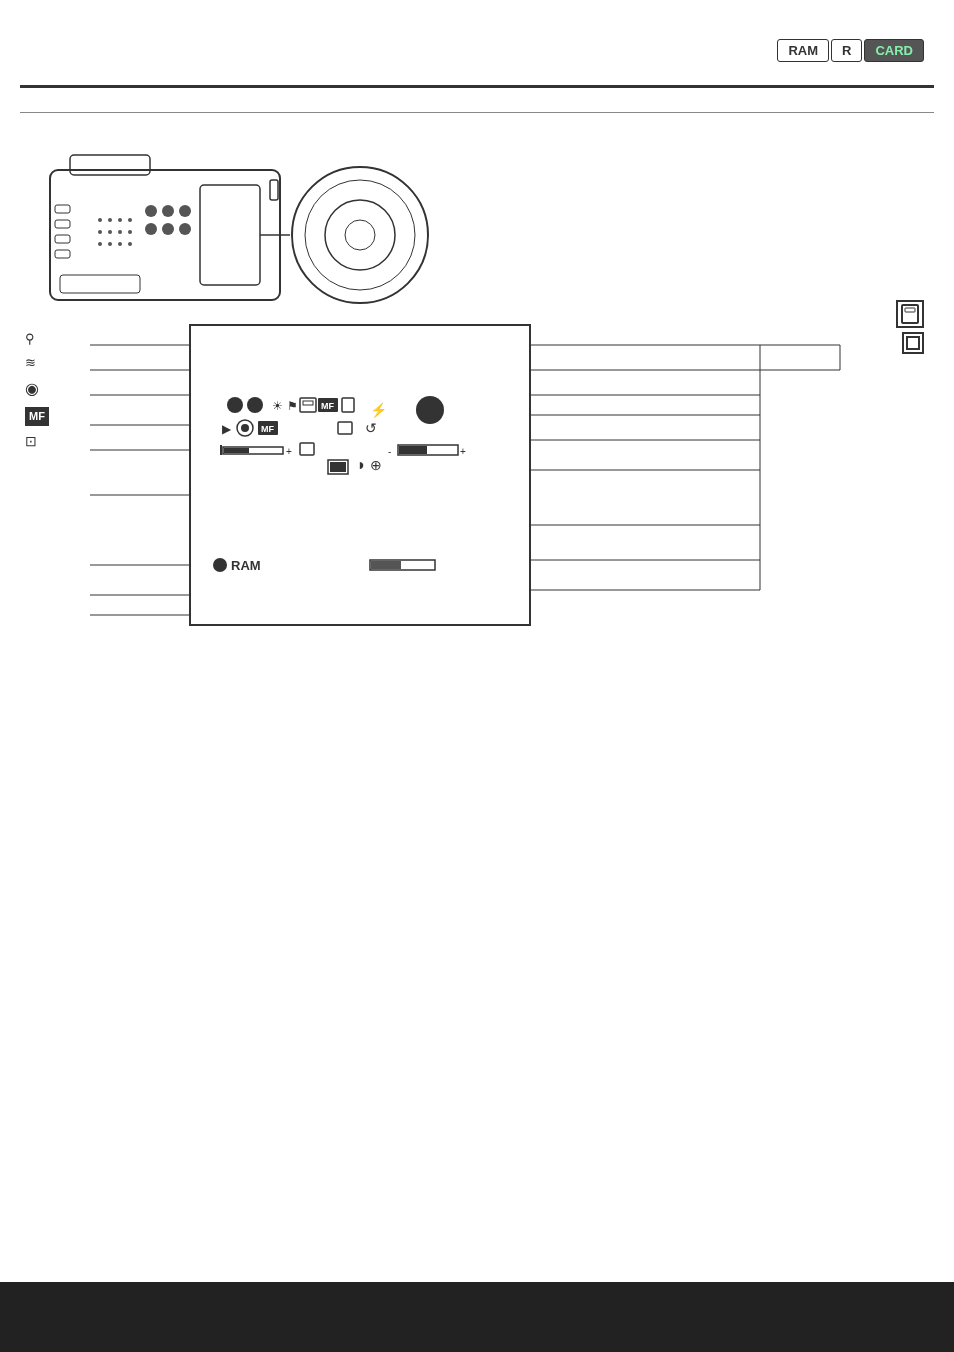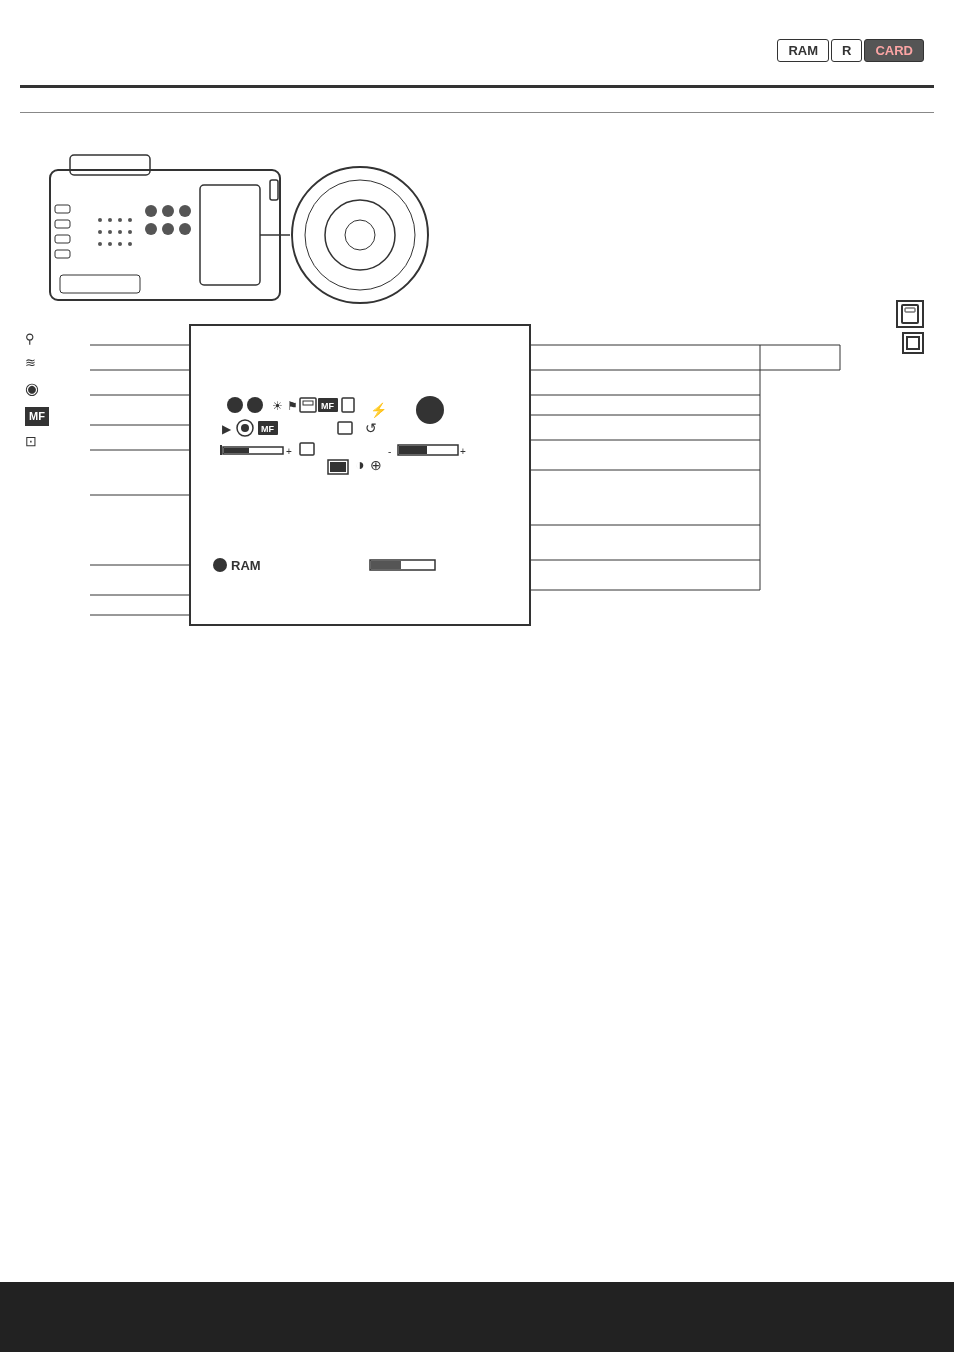--- a/index.html
+++ b/index.html
@@ -38,21 +38,21 @@
       border: 1.5px solid #333;
       border-radius: 3px;
       font-size: 13px;
       font-weight: bold;
       background: #fff;
       color: #333;
     }
 
     .badge.active {
       background: #555;
-      color: #fca5a5;
+      color: #86efac;
     }
 
     
     .top-rule {
       position: absolute;
       top: 85px;
       left: 20px;
       right: 20px;
       height: 3px;
       background: #333;

